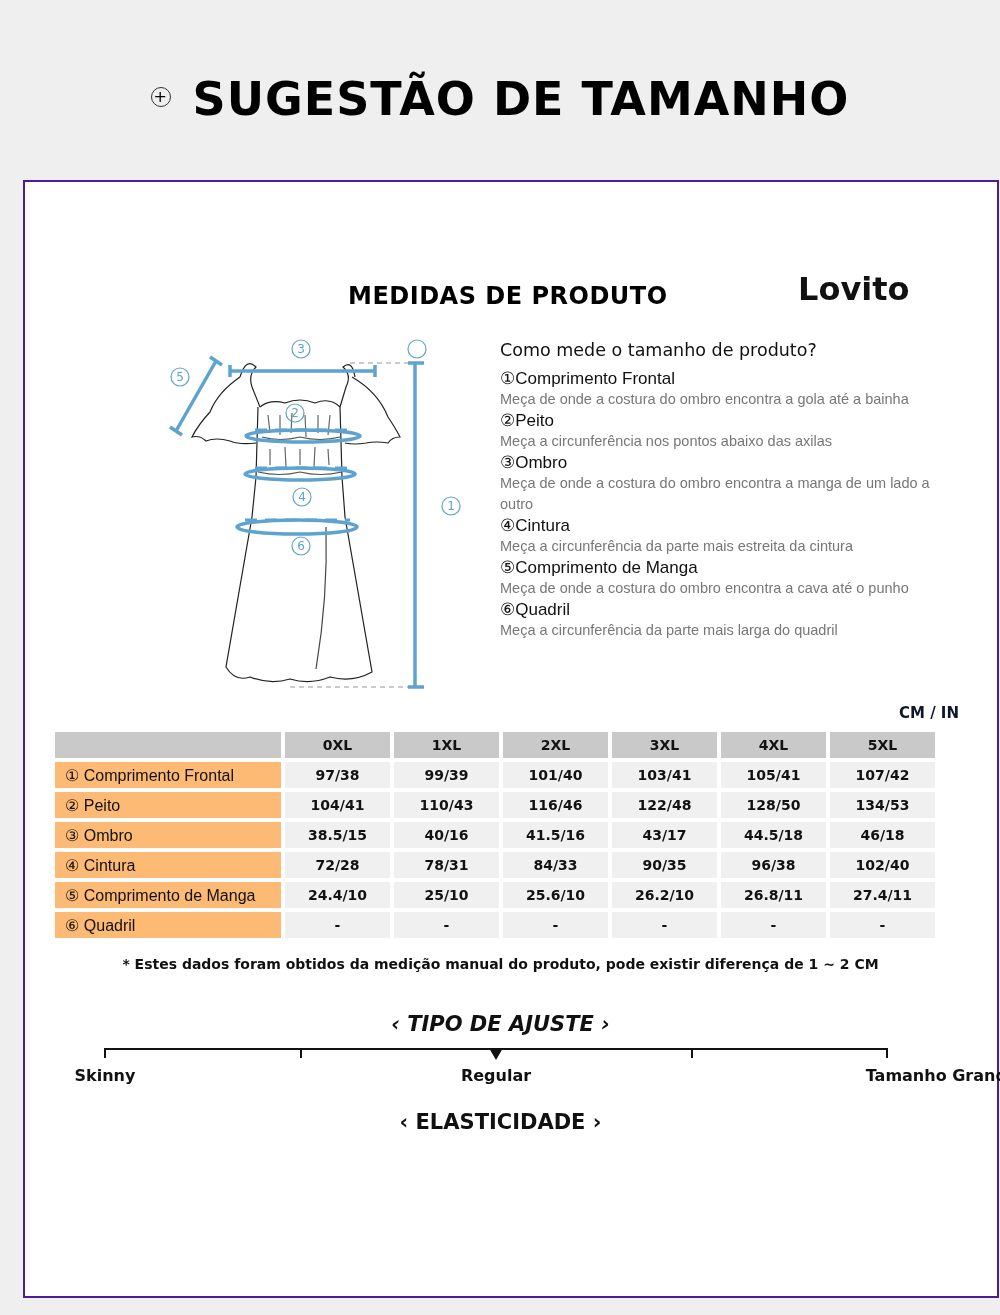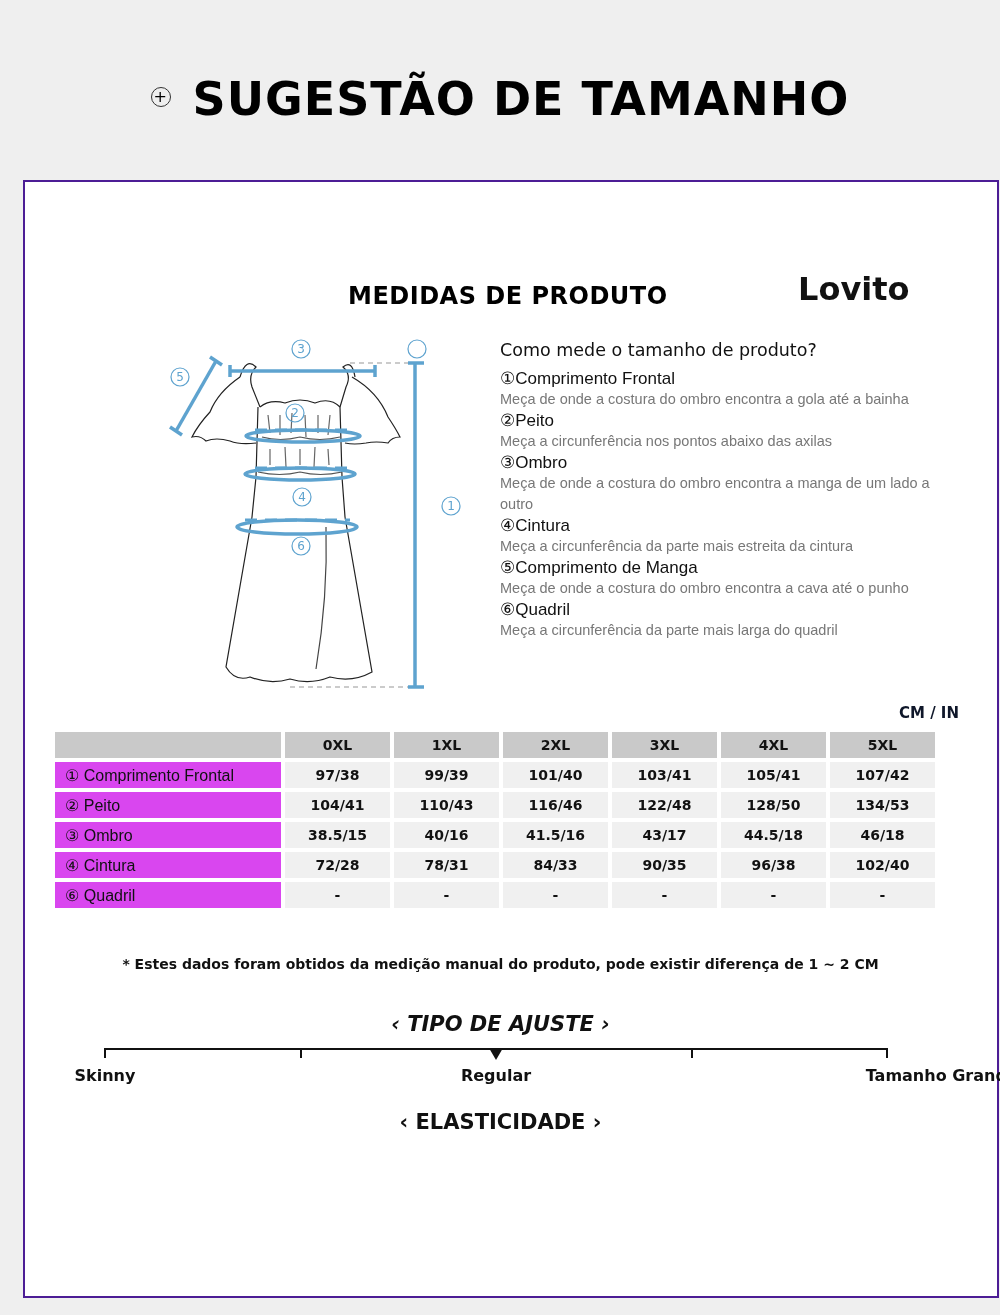--- a/index.html
+++ b/index.html
@@ -34,21 +34,21 @@
   .unit { position: absolute; right: 38px; top: 522px; font-size: 15px; font-weight: bold; color: #0f172a; }
   table.size-table {
     position: absolute; left: 30px; top: 546px; border-collapse: separate; border-spacing: 4px 4px;
     margin-left: -4px;
   }
   .size-table td, .size-table th { height: 26px; padding: 0; }
   .size-table th { background: #c9c9c9; font-size: 14px; font-weight: bold; color: #111; text-align: center; }
   .size-table th.blank { width: 226px; }
   .size-table th.sz { width: 105px; }
   .size-table td.label {
-    background: #d946ef; font-family: "Liberation Sans", sans-serif; font-size: 16px; color: #111; padding-left: 10px;
+    background: #fdba74; font-family: "Liberation Sans", sans-serif; font-size: 16px; color: #111; padding-left: 10px;
     text-align: left;
   }
   .size-table td.val { background: #f0f0f0; font-size: 14px; font-weight: bold; color: #111; text-align: center; }
   .note { position: absolute; left: 0; width: 951px; top: 774px; text-align: center; font-size: 14px; font-weight: bold; color: #111; }
   .scale-title { position: absolute; left: 0; width: 951px; text-align: center; font-size: 21px; font-weight: bold; color: #111; }
   .scale { position: absolute; left: 0; width: 951px; height: 60px; }
   .scale-line { position: absolute; height: 2px; background: #111; }
   .scale-tick { position: absolute; width: 2px; height: 10px; background: #111; }
   .scale-marker {
     position: absolute; width: 0; height: 0; border-left: 7px solid transparent; border-right: 7px solid transparent;
@@ -196,20 +196,29 @@
         <tr>
           <td class="label">④ Cintura</td>
           <td class="val">72/28</td>
           <td class="val">78/31</td>
           <td class="val">84/33</td>
           <td class="val">90/35</td>
           <td class="val">96/38</td>
           <td class="val">102/40</td>
         </tr>
         <tr>
+          <td class="label">⑤ Comprimento de Manga</td>
+          <td class="val">24.4/10</td>
+          <td class="val">25/10</td>
+          <td class="val">25.6/10</td>
+          <td class="val">26.2/10</td>
+          <td class="val">26.8/11</td>
+          <td class="val">27.4/11</td>
+        </tr>
+        <tr>
           <td class="label">⑥ Quadril</td>
           <td class="val">-</td>
           <td class="val">-</td>
           <td class="val">-</td>
           <td class="val">-</td>
           <td class="val">-</td>
           <td class="val">-</td>
         </tr>
       </tbody>
   </table>

